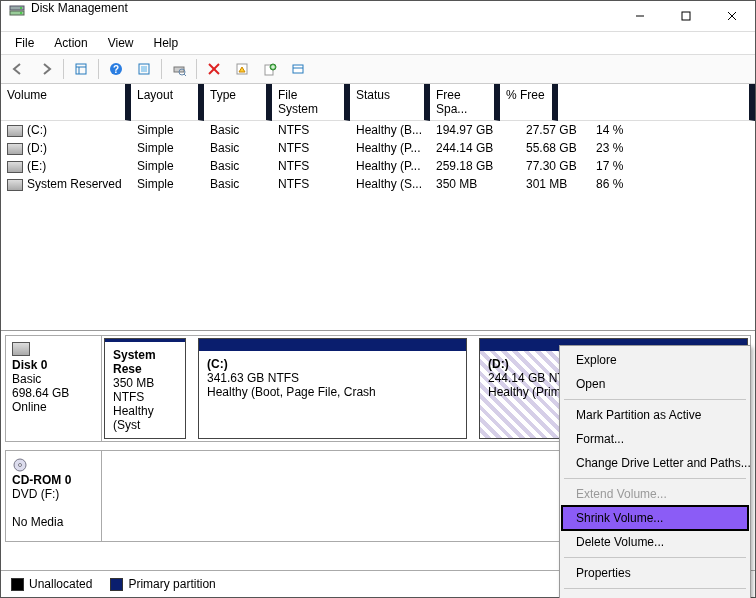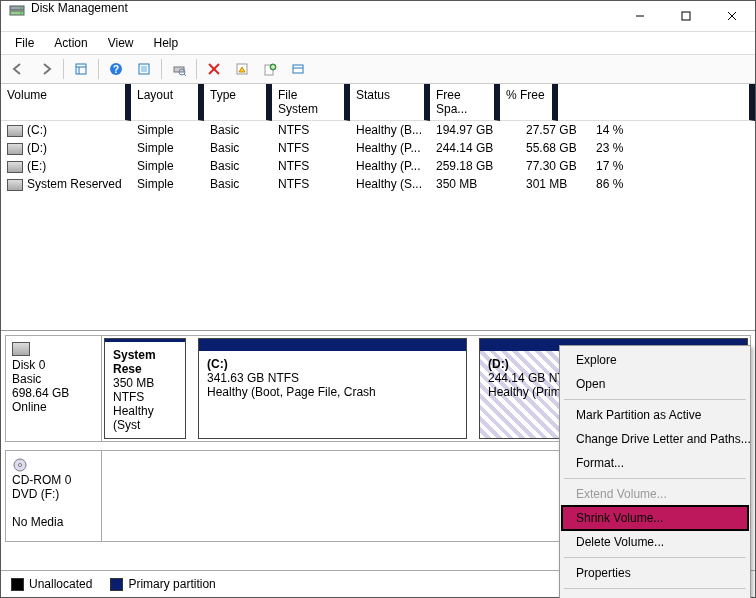--- a/index.html
+++ b/index.html
@@ -21,28 +21,28 @@
 .c0{width:130px}.c1{width:73px}.c2{width:68px}.c3{width:78px}.c4{width:80px}.c5{width:90px}.c6{width:70px}.c7{width:58px}.c8{flex:1}
 .vol-icon{display:inline-block;width:14px;height:10px;border:1px solid #555;background:linear-gradient(#ddd,#aaa);margin-right:4px;vertical-align:middle}
 .graphical{flex:1;display:flex;flex-direction:column;overflow:hidden}
 .disk-row{display:flex;border:1px solid #aaa;margin:4px;height:105px}
 .disk-left{width:96px;border-right:1px solid #aaa;padding:6px;box-sizing:border-box;display:flex;flex-direction:column}
 .partitions{flex:1;display:flex;gap:12px;padding:2px;position:relative}
 .part{border:1px solid #444;display:flex;flex-direction:column;box-sizing:border-box}
 .part .band{height:12px;background:#0a1e6e}
 .part .body{flex:1;padding:6px 8px}
 .part.hatched .body{background:repeating-linear-gradient(45deg,#fff,#fff 4px,#d6cfe8 4px,#d6cfe8 8px)}
-.disk-name{font-weight:400}
+.disk-name{font-weight:700}
 .legend{height:26px;border-top:1px solid #aaa;display:flex;align-items:center;padding:0 10px;gap:18px}
 .swatch{display:inline-block;width:11px;height:11px;margin-right:5px;border:1px solid #333;vertical-align:middle}
 .context-menu{position:absolute;right:4px;top:344px;width:186px;background:#f2f2f2;border:1px solid #999;box-shadow:2px 2px 4px rgba(0,0,0,.3);z-index:10;padding:2px}
 .context-menu div{padding:5px 14px;white-space:nowrap}
 .context-menu .sep{height:1px;background:#c7c7c7;margin:3px 2px;padding:0}
 .context-menu .disabled{color:#9a9a9a}
-.context-menu .sel{background:#be185d;outline:2px solid #000;outline-offset:-1px}
+.context-menu .sel{background:#8b5cf6;outline:2px solid #000;outline-offset:-1px}
 .wm{position:absolute;right:8px;bottom:4px;color:#777;font-size:11px}
 svg{display:block}
 </style>
 </head>
 <body>
 
 <div class="window">
 
   <div class="titlebar">
     <span class="icon">
@@ -262,22 +262,22 @@
       <span><span class="swatch" style="background:#000"></span><span>Unallocated</span></span>
       <span><span class="swatch" style="background:#0a1e6e"></span><span>Primary partition</span></span>
     </div>
   </div>
 
   <div class="context-menu">
     <div>Explore</div>
     <div>Open</div>
     <div class="sep"></div>
     <div>Mark Partition as Active</div>
+    <div>Format...</div>
     <div>Change Drive Letter and Paths...</div>
-    <div>Format...</div>
     <div class="sep"></div>
     <div class="disabled">Extend Volume...</div>
     <div class="sel">Shrink Volume...</div>
     <div>Delete Volume...</div>
     <div class="sep"></div>
     <div>Properties</div>
     <div class="sep"></div>
     <div>Help</div>
   </div>
 

